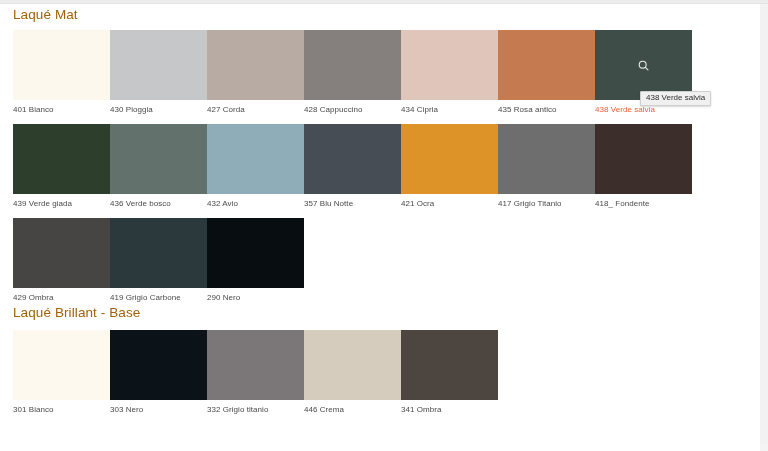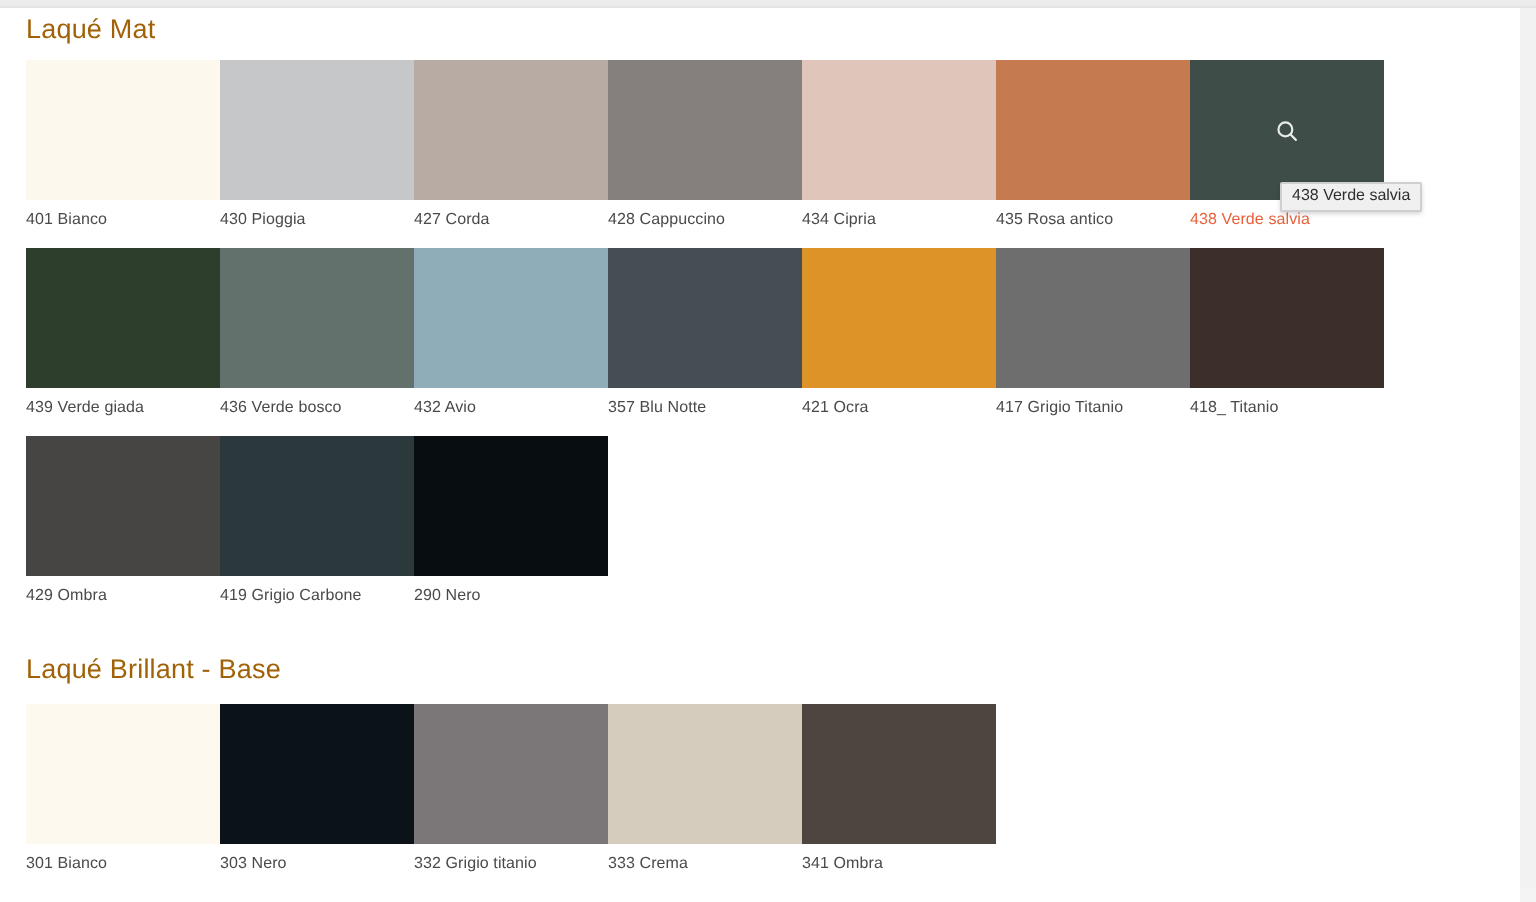--- a/index.html
+++ b/index.html
@@ -58,21 +58,21 @@
   .section-title {
     font-size: 13.5px;
     font-weight: 400;
     color: #a16207;
     letter-spacing: .1px;
     line-height: 16px;
     padding-top: 2px;
   }
 
   .section-laque-mat .section-title { margin-bottom: 7px; }
-  .section-laque-brillant { margin-top: 22px; }
+  .section-laque-brillant { }
   .section-laque-brillant .section-title { margin-bottom: 9px; }
 
   .swatch-grid {
     display: flex;
     flex-wrap: wrap;
     gap: 9px 0;
     width: 742px;
   }
 
   .swatch-cell {
@@ -197,21 +197,21 @@
         <div class="swatch-cell">
           <div class="swatch-chip" style="background: rgb(221, 147, 40);"></div>
           <div class="swatch-label">421 Ocra</div>
         </div>
         <div class="swatch-cell">
           <div class="swatch-chip" style="background: rgb(110, 110, 110);"></div>
           <div class="swatch-label">417 Grigio Titanio</div>
         </div>
         <div class="swatch-cell">
           <div class="swatch-chip" style="background: rgb(59, 46, 43);"></div>
-          <div class="swatch-label">418_ Titanio</div>
+          <div class="swatch-label">418_ Fondente</div>
         </div>
         <div class="swatch-cell">
           <div class="swatch-chip" style="background: rgb(71, 69, 67);"></div>
           <div class="swatch-label">429 Ombra</div>
         </div>
         <div class="swatch-cell">
           <div class="swatch-chip" style="background: rgb(43, 56, 60);"></div>
           <div class="swatch-label">419 Grigio Carbone</div>
         </div>
         <div class="swatch-cell">
@@ -231,21 +231,21 @@
         <div class="swatch-cell">
           <div class="swatch-chip" style="background: rgb(12, 19, 24);"></div>
           <div class="swatch-label">303 Nero</div>
         </div>
         <div class="swatch-cell">
           <div class="swatch-chip" style="background: rgb(123, 119, 121);"></div>
           <div class="swatch-label">332 Grigio titanio</div>
         </div>
         <div class="swatch-cell">
           <div class="swatch-chip" style="background: rgb(214, 204, 190);"></div>
-          <div class="swatch-label">333 Crema</div>
+          <div class="swatch-label">446 Crema</div>
         </div>
         <div class="swatch-cell">
           <div class="swatch-chip" style="background: rgb(76, 69, 64);"></div>
           <div class="swatch-label">341 Ombra</div>
         </div>
       </div>
   </section>
 
 </div>
 

